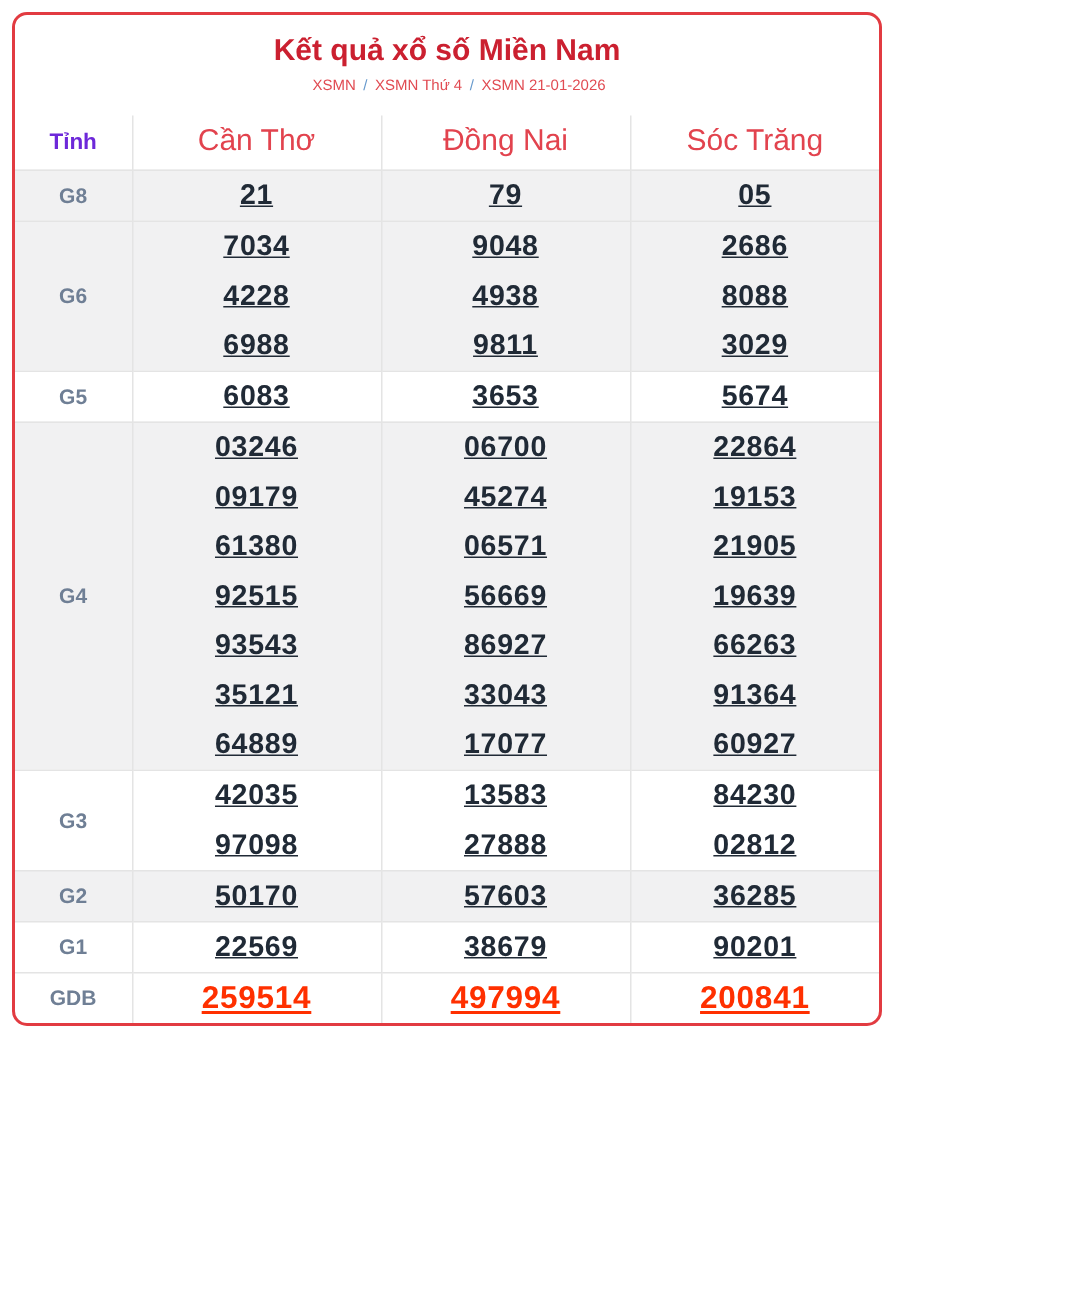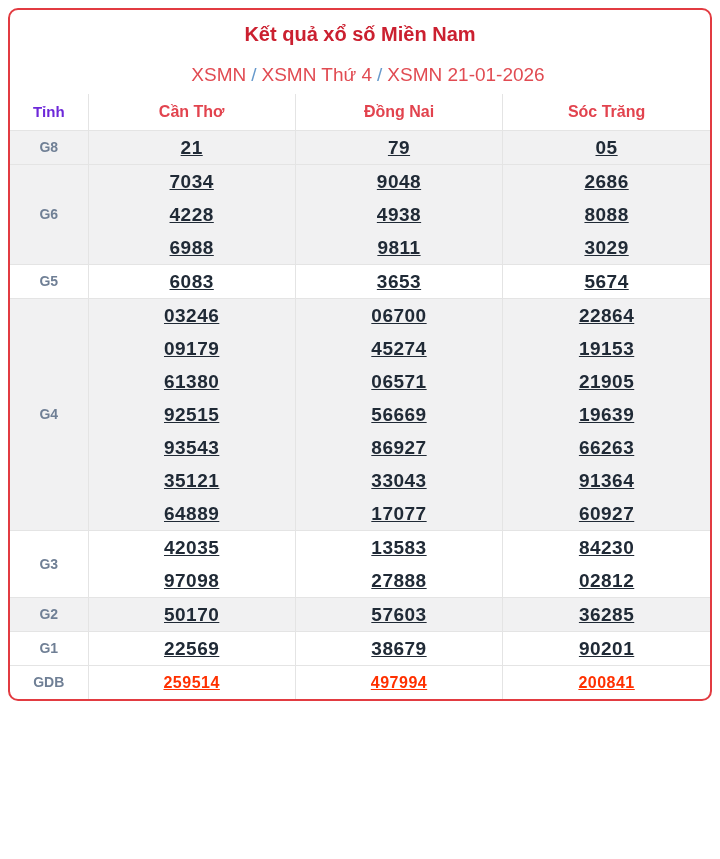--- a/index.html
+++ b/index.html
@@ -17,37 +17,37 @@
   * { box-sizing: border-box; }
   html, body {
     margin: 0; padding: 0;
     width: 720px; height: 859px;
     background: #ffffff;
     font-family: "Liberation Sans", sans-serif;
   }
   .card {
     position: absolute;
     left: 8px; top: 8px;
-    width: 704px;
+    width: 580px;
     background: #fff;
     border: 2px solid var(--card-border);
     border-radius: 10px;
     overflow: hidden;
   }
   .card-header { text-align: center; padding: 12px 0 10px; }
   .page-title {
     margin: 0;
     font-size: 20px;
     font-weight: bold;
     color: var(--title-red);
     line-height: 24px;
   }
   .breadcrumb {
-    margin-top: 19px;
-    font-size: 19px;
+    margin-top: 2px;
+    font-size: 10px;
     line-height: 19px;
     color: var(--link-red);
     padding-left: 16px;
   }
   .breadcrumb a {
     color: var(--link-red);
     text-decoration: none;
     cursor: pointer;
   }
   .breadcrumb .sep {
@@ -68,42 +68,42 @@
     padding: 0;
   }
   thead th { height: 36px; }
   th.tinh {
     color: #6d28d9;
     font-size: 15px;
     font-weight: bold;
   }
   th.prov {
     color: var(--province-red);
-    font-size: 16px;
-    font-weight: bold;
+    font-size: 20px;
+    font-weight: normal;
     cursor: pointer;
   }
   tbody th.rowlabel {
     color: var(--label-gray);
     font-size: 14px;
     font-weight: bold;
   }
   tbody td { padding: 7px 0; }
   tbody tr.shade { background: var(--stripe-bg); }
   .num {
     font-size: 19px;
     font-weight: bold;
     color: var(--num-dark);
     line-height: 33px;
     letter-spacing: 0.5px;
     text-decoration: underline;
   }
   tr.gdb .num {
     color: var(--highlight-red);
-    font-size: 16px;
+    font-size: 21px;
   }
 </style>
 </head>
 <body>
 
 <div class="card">
   <div class="card-header">
     <h1 class="page-title">Kết quả xổ số Miền Nam</h1>
     <nav class="breadcrumb">
       <a>XSMN</a><span class="sep">/</span><a>XSMN Thứ 4</a><span class="sep">/</span><a>XSMN 21-01-2026</a>

